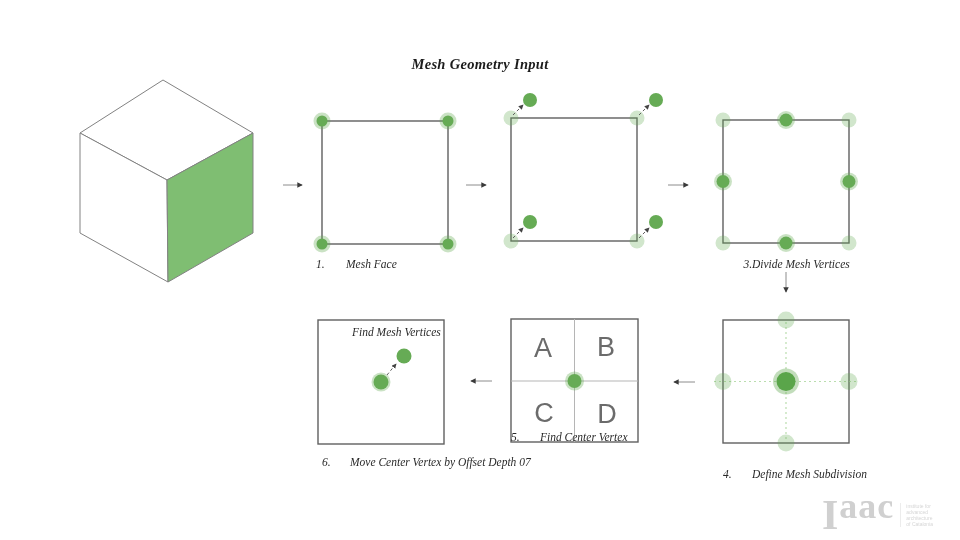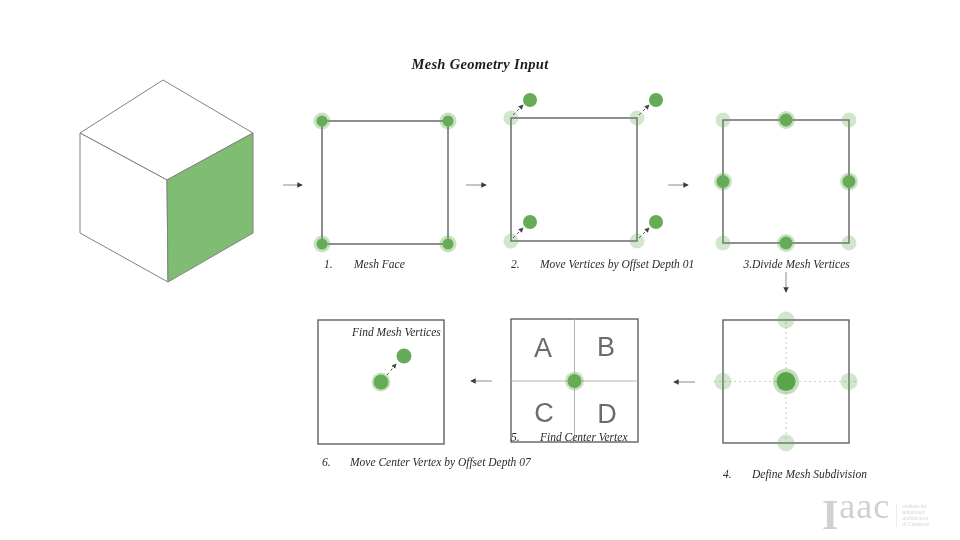--- a/index.html
+++ b/index.html
@@ -16,21 +16,21 @@
                 white-space:nowrap; }
   .step-label .num { display:inline-block; }
 
   .quad-letter { position:absolute; transform:translate(-50%,-50%);
                  font-family:"Liberation Sans", sans-serif; font-size:27px;
                  color:#6b6b6b; }
 
   .logo { position:absolute; left:822px; top:494px; display:flex; align-items:flex-start; }
   .logo-i   { font-family:"Liberation Serif", serif; font-weight:bold; font-size:42px;
               line-height:42px; color:#d0d0d0; }
-  .logo-aac { font-family:"Liberation Serif", serif; font-weight:normal; font-size:36px;
+  .logo-aac { font-family:"Liberation Serif", serif; font-weight:bold; font-size:36px;
               line-height:42px; color:#d0d0d0; letter-spacing:1px;
               position:relative; top:-9px; margin-left:1px; }
   .logo-tagline { margin-left:6px; margin-top:9px; padding-left:5px;
                   border-left:1px solid #ececec;
                   font-family:"Liberation Sans", sans-serif; font-size:5px;
                   line-height:6px; color:#d6d6d6; }
 </style>
 </head>
 <body>
 
@@ -147,28 +147,25 @@
       <rect x="318" y="320" width="126" height="124" fill="#ffffff" stroke="#606060" stroke-width="1.4"></rect>
       <circle cx="381" cy="382" r="9.5" fill="#66ab55" fill-opacity="0.35"></circle>
       <circle cx="381" cy="382" r="7.5" fill="#66ab55"></circle>
       <line x1="387" y1="375" x2="396" y2="364" stroke="#5f5f5f" stroke-width="1" stroke-dasharray="3 2.5" marker-end="url(#ahs)"></line>
       <circle cx="404" cy="356" r="7.5" fill="#66ab55"></circle>
     </g>
   </svg>
 
   <div class="title">Mesh Geometry Input</div>
 
-  <div class="step-label" style="left:324px; top:258px;">
+  <div class="step-label" style="left:316px; top:258px;">
     <span class="num" style="width:30px;">1.</span><span>Mesh Face</span>
   </div>
   <div class="step-label" style="left:352px; top:278px;margin-top:48px;">Find Mesh Vertices</div>
 
-  <div class="step-label" style="left:511px; top:258px;">
-    <span class="num" style="width:29px;">2.</span><span>Move Vertices by Offset Depth 01</span>
-  </div>
 
   <div class="step-label" style="left:723px; top:258px;text-align:right;">
     <span class="num" style="width:29px;">3.</span><span>Divide Mesh Vertices</span>
   </div>
 
   <div class="step-label" style="left:322px; top:456px;">
     <span class="num" style="width:28px;">6.</span><span>Move Center Vertex by Offset Depth 07</span>
   </div>
 
   <div class="step-label" style="left:511px; top:431px;">

